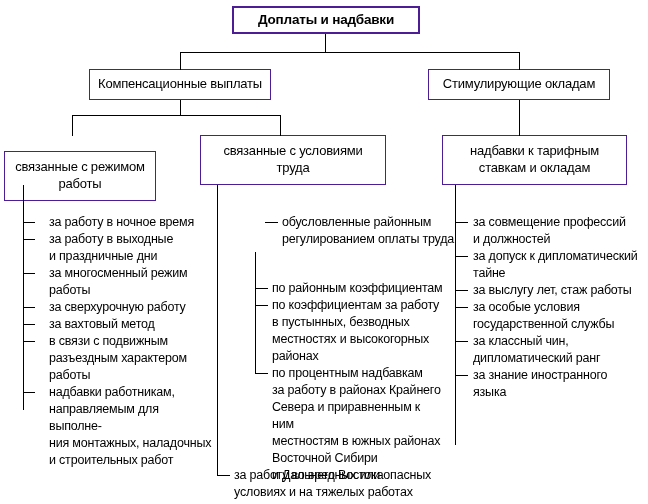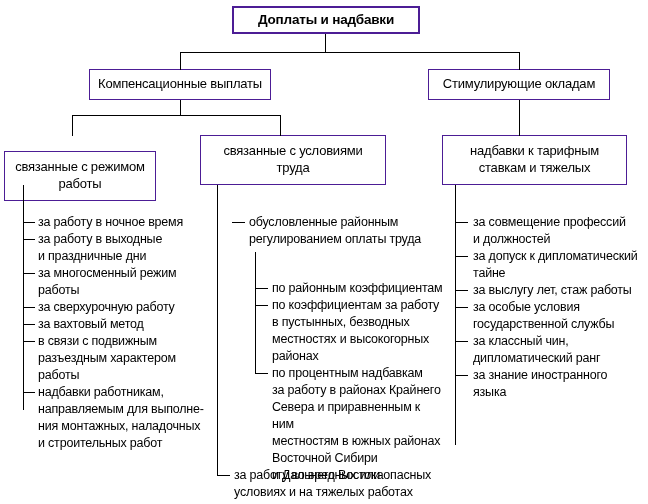--- a/index.html
+++ b/index.html
@@ -18,21 +18,21 @@
   .box.root { border-width:2px; font-weight:bold; font-size:13.5px; }
   .line { position:absolute; background:#000; }
   .list { position:absolute; }
   .item {
     position:relative; white-space:pre-line;
     font-size:12.5px; line-height:17px; letter-spacing:-0.2px;
   }
   .item::before {
     content:""; position:absolute; left:0; top:8px; height:1px; background:#000;
   }
-  .pad15 { padding-left:15px; } .pad15::before { width:12px; }
+  .pad15 { padding-left:26px; } .pad15::before { width:12px; }
   .pad17 { padding-left:17px; } .pad17::before { width:13px; }
   .pad18 { padding-left:18px; } .pad18::before { width:13px; }
 </style>
 </head>
 <body>
 
 <div class="stage">
 
   <div class="box root" style="left:232px; top:6px; width:188px; height:28px;">Доплаты и надбавки</div>
 
@@ -40,21 +40,21 @@
 
   <div class="box" style="left:428px; top:69px; width:182px; height:31px;">Стимулирующие окладам</div>
 
   <div class="box" style="left:4px; top:151px; width:152px; height:50px;">связанные с режимом
 работы</div>
 
   <div class="box" style="left:200px; top:135px; width:186px; height:50px;">связанные с условиями
 труда</div>
 
   <div class="box" style="left:442px; top:135px; width:185px; height:50px;">надбавки к тарифным
-ставкам и тяжелых</div>
+ставкам и окладам</div>
 
   <div class="line" style="left:325px; top:34px; width:1px; height:19px;"></div>
   <div class="line" style="left:180px; top:52px; width:340px; height:1px;"></div>
   <div class="line" style="left:180px; top:52px; width:1px; height:18px;"></div>
   <div class="line" style="left:519px; top:52px; width:1px; height:18px;"></div>
   <div class="line" style="left:180px; top:100px; width:1px; height:16px;"></div>
   <div class="line" style="left:72px; top:115px; width:209px; height:1px;"></div>
   <div class="line" style="left:72px; top:115px; width:1px; height:21px;"></div>
   <div class="line" style="left:280px; top:115px; width:1px; height:21px;"></div>
   <div class="line" style="left:519px; top:100px; width:1px; height:36px;"></div>
@@ -74,21 +74,21 @@
     <div class="item pad15">за вахтовый метод</div>
     <div class="item pad15">в связи с подвижным
 разъездным характером
 работы</div>
     <div class="item pad15">надбавки работникам,
 направляемым для выполне-
 ния монтажных, наладочных
 и строительных работ</div>
   </div>
 
-  <div class="list" style="left:232px; top:214px; width:220px;">
+  <div class="list" style="left:217px; top:214px; width:220px;padding-left:48px;">
     <div class="item pad17">обусловленные районным
 регулированием оплаты труда</div>
   </div>
 
   <div class="list" style="left:255px; top:280px; width:190px;">
     <div class="item pad17">по районным коэффициентам</div>
     <div class="item pad17">по коэффициентам за работу
 в пустынных, безводных
 местностях и высокогорных
 районах</div>

